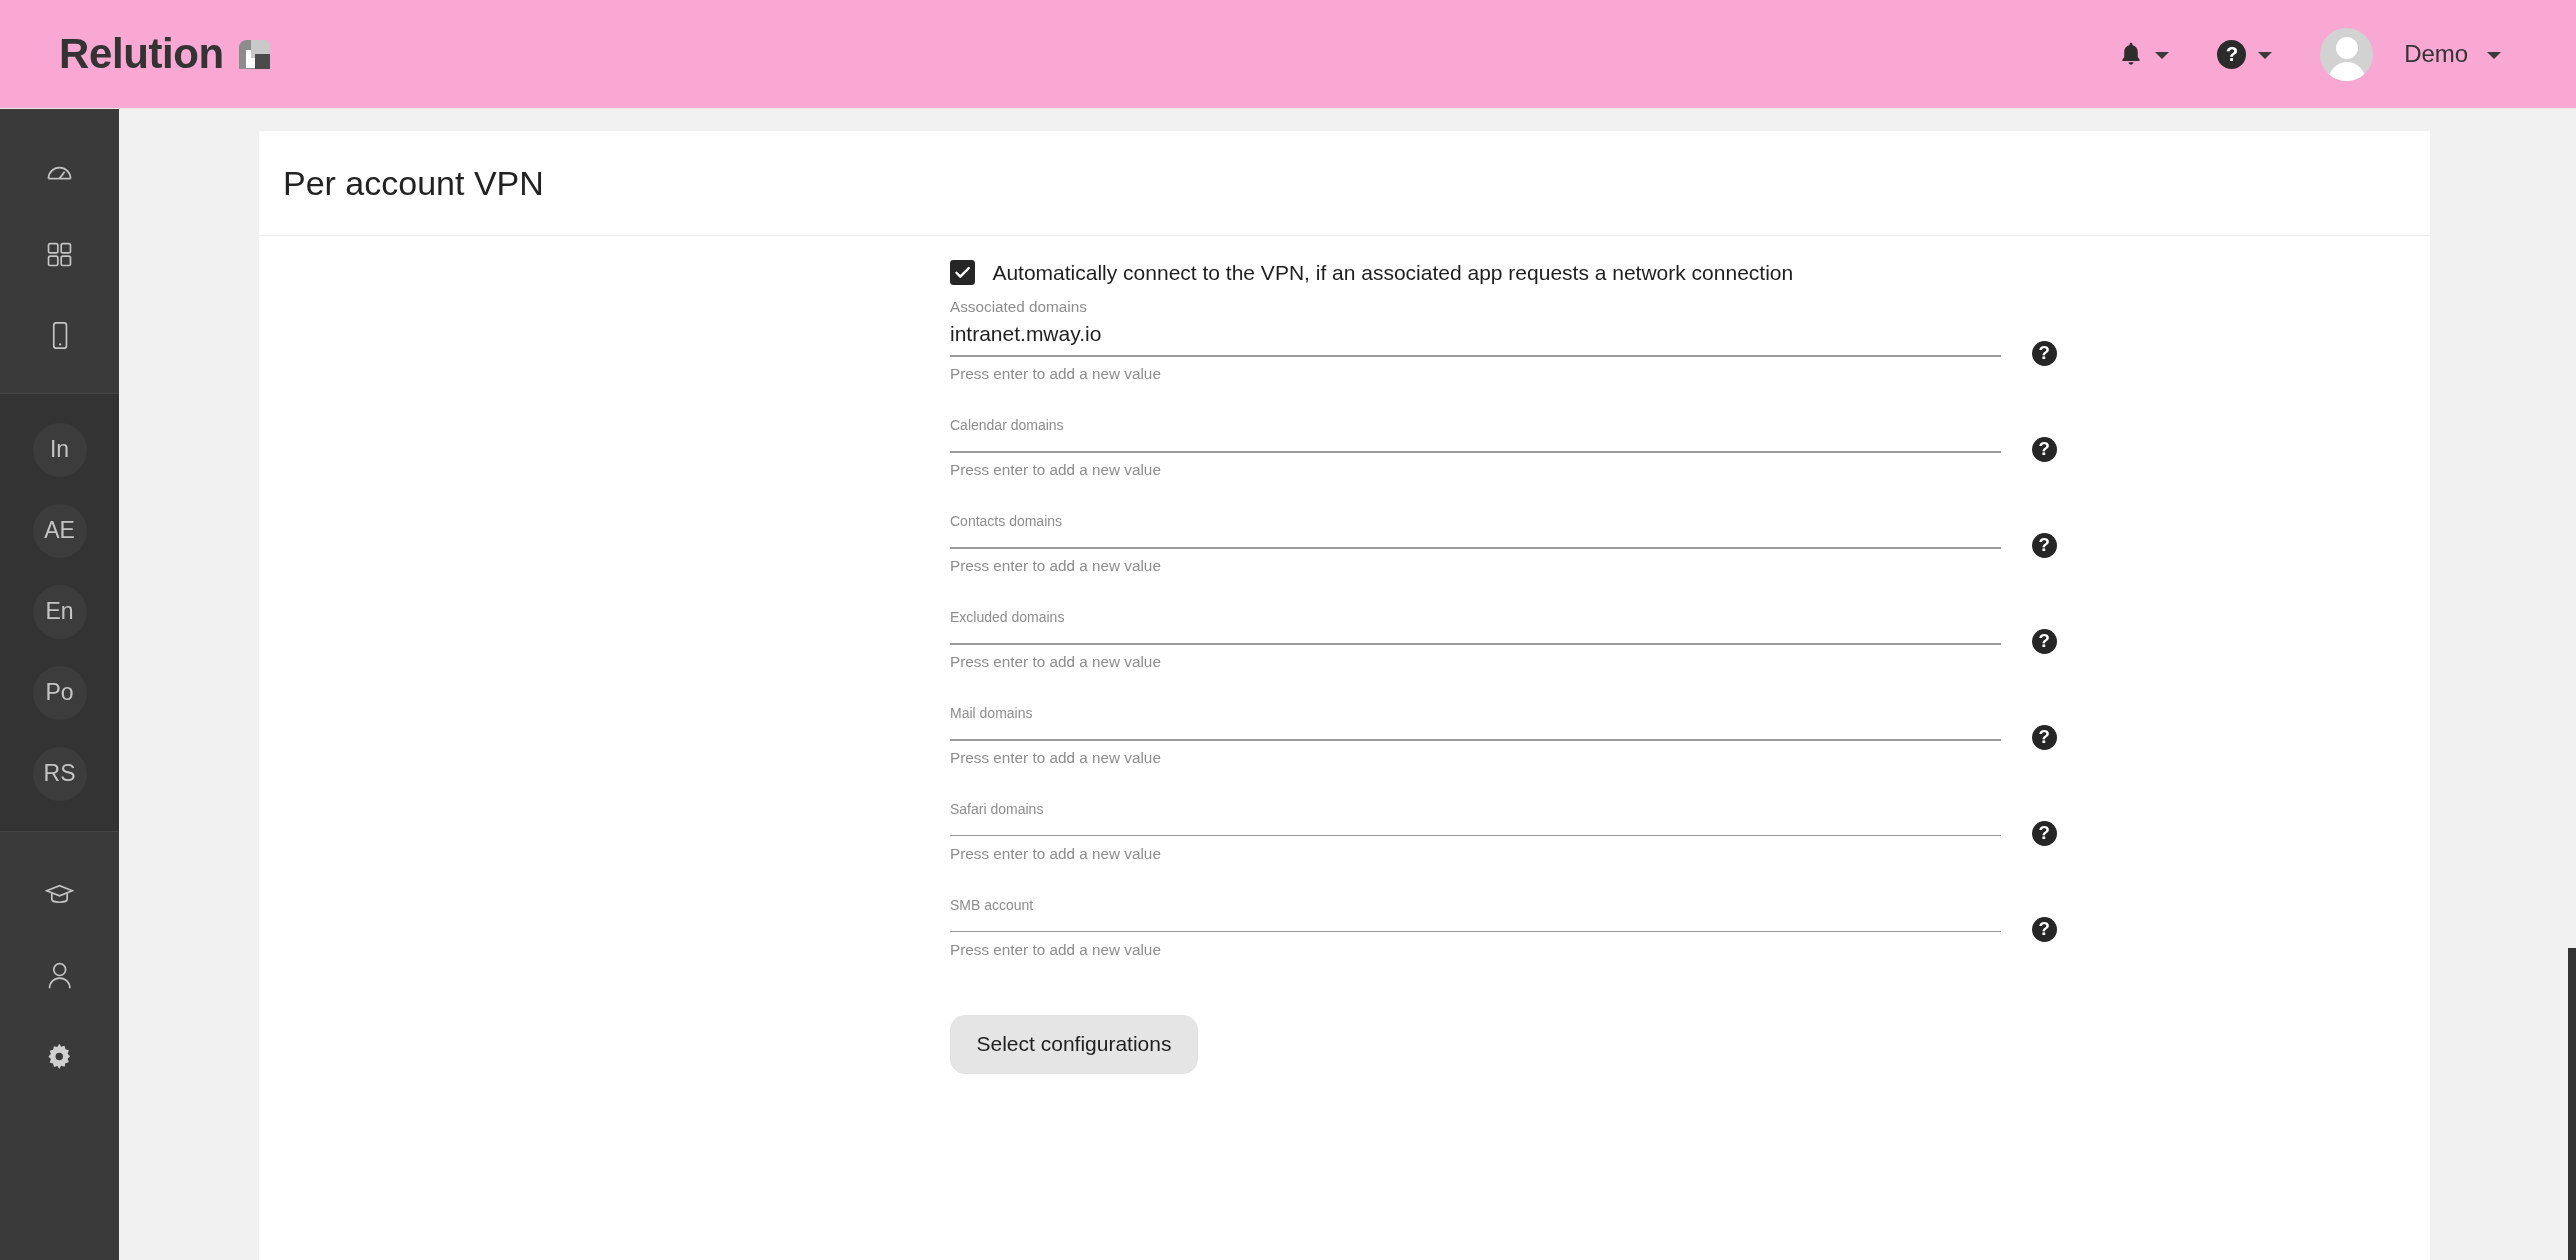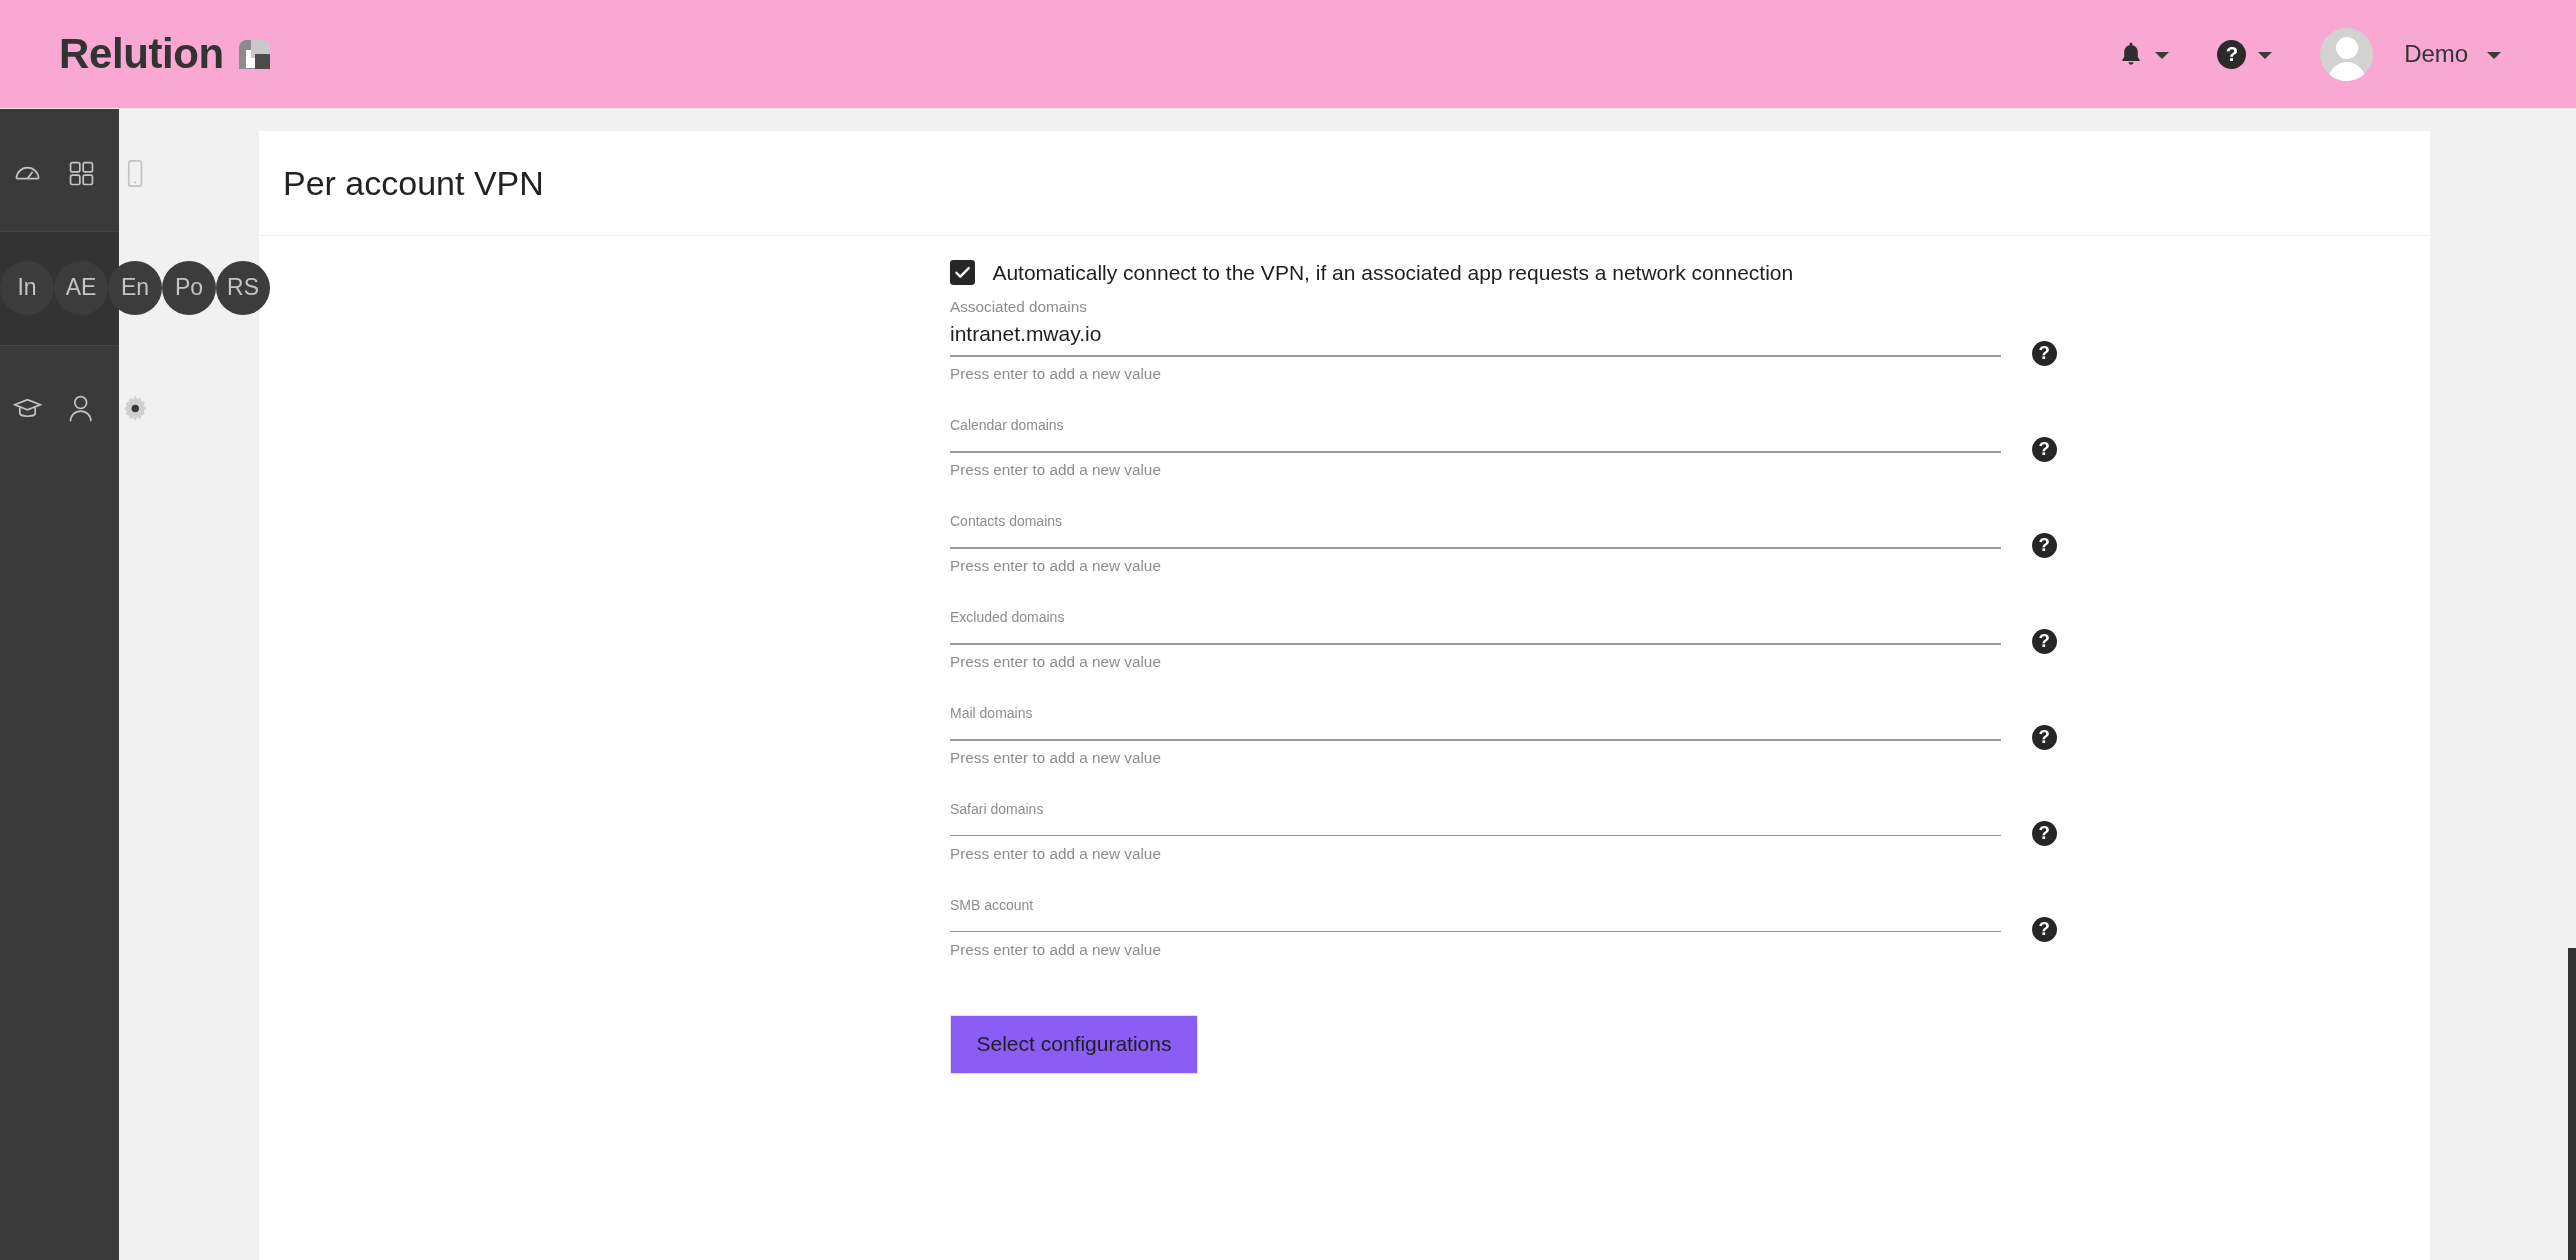--- a/index.html
+++ b/index.html
@@ -100,21 +100,21 @@
 
   
   #sidebar {
     position: absolute; top: 109px; left: 0;
     width: 119px; height: 1151px;
     background: #3a3a3a;
     display: flex; flex-direction: column;
     align-items: stretch;
     z-index: 15;
   }
-  .side-section { display: flex; flex-direction: row; align-items: center; }
+  .side-section { display: flex; flex-direction: column; align-items: center; }
   #side-top { padding-top: 24px; padding-bottom: 17px; }
   #side-mid {
     background: #333333;
     padding: 15.3px 0 17px 0;
     border-top: 0.8px solid #454545;
     border-bottom: 0.8px solid #454545;
   }
   #side-bottom { padding-top: 22px; }
 
   .side-item {
@@ -206,23 +206,23 @@
     font-size: 18.7px; font-weight: 700;
     display: flex; align-items: center; justify-content: center;
     line-height: 1; cursor: pointer;
   }
   .field.has-label .field-help { bottom: 17px; }
 
   
   #select-config-btn {
     margin-top: 22px;
     width: 248px; height: 59px;
-    background: #8b5cf6;
+    background: #e5e5e5;
     border: 0.8px solid #e2e2e2;
-    border-radius: 0;
+    border-radius: 15px;
     font-size: 21px; color: #1f1f1f;
     font-family: "Liberation Sans", sans-serif;
     cursor: pointer;
   }
 
   
   #scrollbar-track {
     position: absolute; right: 0; top: 109px;
     width: 8.5px; height: 1151px;
     background: #f1f1f1; z-index: 30;

